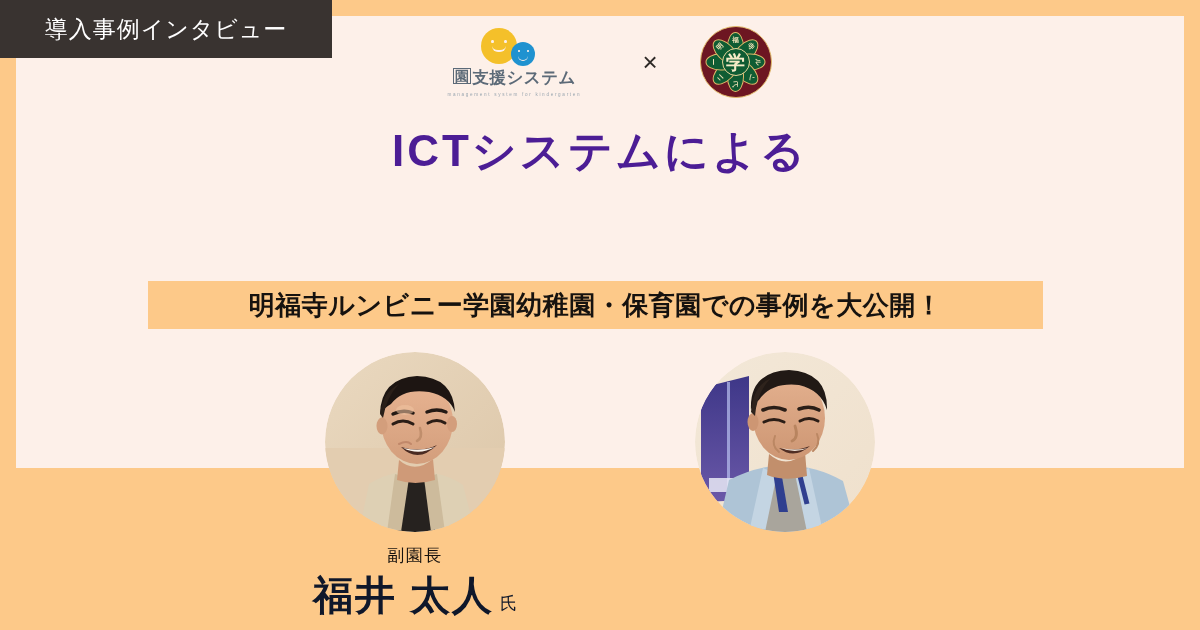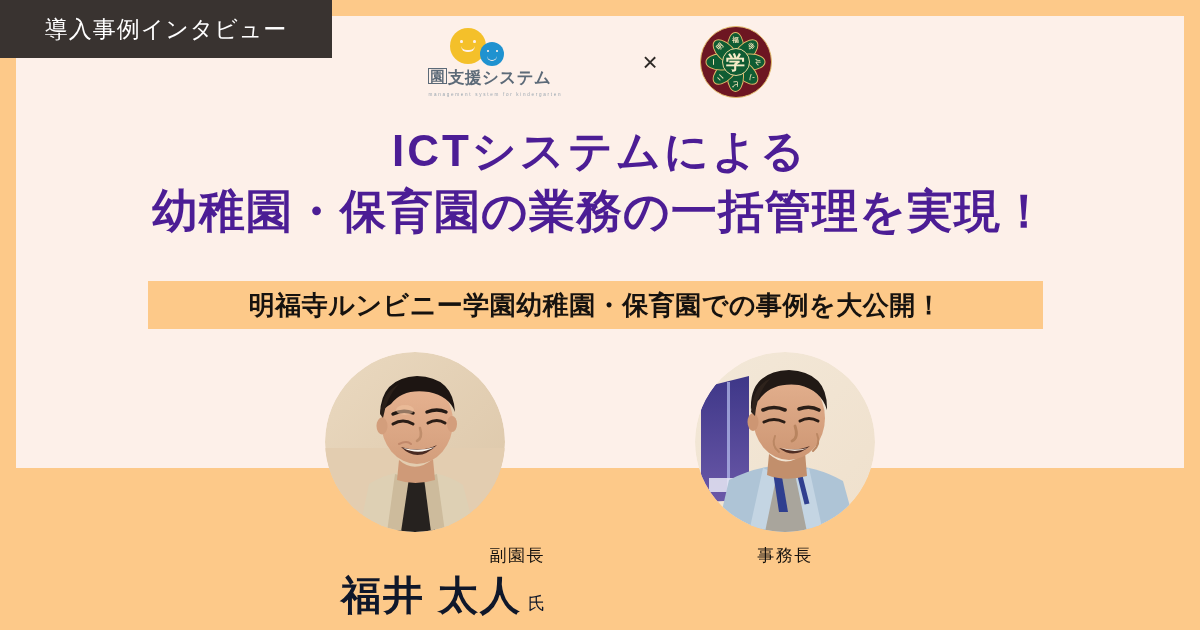--- a/index.html
+++ b/index.html
@@ -25,21 +25,21 @@
     font-size:23px; font-weight:400; letter-spacing:1px;
     z-index:6;
   }
 
   
   .logo-row {
     position:absolute; left:0; top:26px; width:1200px; height:72px;
     display:flex; align-items:center; justify-content:center; gap:42px;
     z-index:4;
   }
-  .logo-left { width:172px; display:flex; flex-direction:column; align-items:flex-start; }
+  .logo-left { width:172px; display:flex; flex-direction:column; align-items:center; }
   .faces { position:relative; width:110px; height:38px; }
   .face-big {
     position:absolute; left:22px; top:0; width:36px; height:36px; border-radius:50%;
     background:#f4c02a;
   }
   .face-small {
     position:absolute; left:52px; top:14px; width:24px; height:24px; border-radius:50%;
     background:#1f92d0;
   }
   .eye { position:absolute; width:2.4px; height:3.4px; border-radius:50%; background:#fdf0e9; }
@@ -113,21 +113,21 @@
     background:#fdc989; display:flex; align-items:center; justify-content:center;
     z-index:3;
   }
   .sub-band span {
     font-size:26px; font-weight:700; color:#16120f; letter-spacing:0.5px; white-space:nowrap;
   }
 
   
   .people { position:absolute; left:0; top:352px; width:1200px; height:278px; z-index:5; }
   .person { position:absolute; width:260px; text-align:center; }
-  .person.left { left:285px;text-align:right; }
+  .person.left { left:285px; }
   .person.right { left:655px; }
 
   .photo {
     width:180px; height:180px; border-radius:50%; margin:0 auto;
     overflow:hidden; position:relative;
   }
   .photo svg { display:block; width:180px; height:180px; }
 
   .role { font-size:17px; color:#16120f; margin-top:12px; letter-spacing:1.5px; }
   .pname {
@@ -195,21 +195,20 @@
         </div>
       <div class="petal" style="transform:rotate(315deg)">
           <span class="pl-txt">明</span>
         </div>
       <div class="emblem-center">学</div>
     </div>
   </div>
 
   <div class="headline">
     <div class="l1">ICTシステムによる</div>
-    <div class="l2">幼稚園・保育園の業務の一括管理を実現！</div>
   </div>
 
   <div class="sub-band">
     <span>明福寺ルンビニー学園幼稚園・保育園での事例を大公開！</span>
   </div>
 
   <div class="people">
 
     <div class="person left">
       <div class="photo">
@@ -320,17 +319,16 @@
             <path d="M100 74 Q104 86 97 89" stroke="#b8845f" stroke-width="2.8" fill="none" stroke-linecap="round"></path>
 
             <path d="M84 96 Q99 108 115 94 Q100 100 84 96 Z" fill="#502e24"></path>
             <path d="M86 96 Q100 102 113 96 Q100 99 86 96 Z" fill="#f5eade"></path>
 
             <path d="M80 84 Q76 94 84 100" stroke="#bb8763" stroke-width="2" fill="none" stroke-linecap="round"></path>
             <path d="M122 82 Q126 92 118 99" stroke="#bb8763" stroke-width="2" fill="none" stroke-linecap="round"></path>
           </g>
         </svg>
       </div>
-      <div class="role">事務長</div>
     </div>
 
   </div>
 </div>
 
 </body></html>

